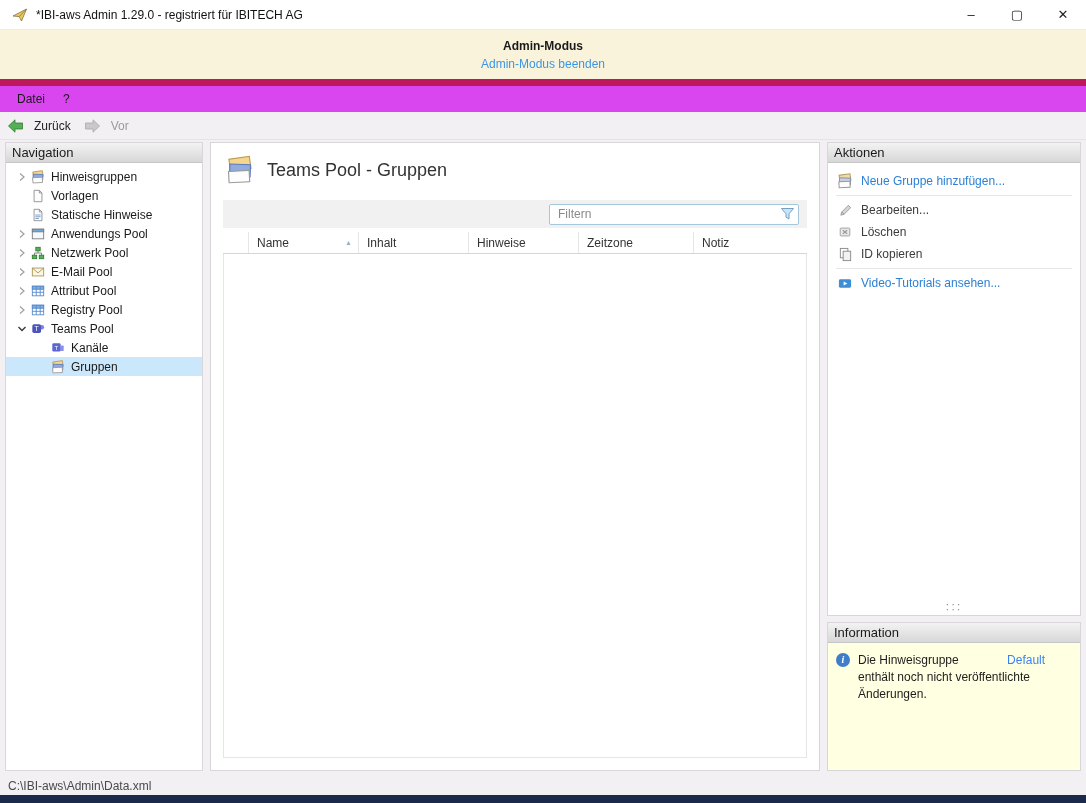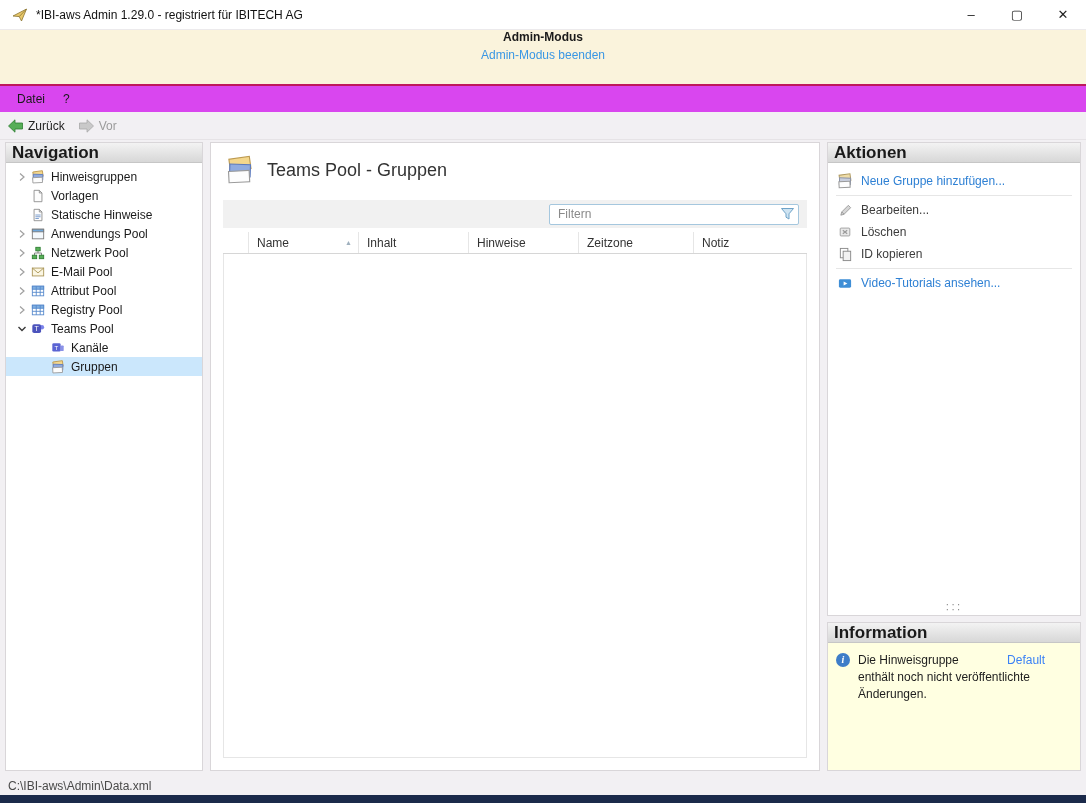--- a/index.html
+++ b/index.html
@@ -11,36 +11,36 @@
   }
 
   
   .titlebar { height:30px; background:#fff; display:flex; align-items:center; border-bottom:1px solid #ECEAEC; }
   .titlebar .app-ico { margin:0 8px 0 12px; display:flex; }
   .titlebar .title { font-size:12px; color:#111; }
   .win-controls { margin-left:auto; display:flex; height:100%; }
   .win-btn { width:46px; display:flex; align-items:center; justify-content:center; font-size:13px; color:#222; cursor:default; }
 
   
-  .banner { height:56px; background:#FAF3DC; border-bottom:2px solid #be185d;
-            display:flex; flex-direction:column; align-items:center; justify-content:flex-start; gap:4px; }
+  .banner { height:56px; background:#FAF3DC; border-bottom:7px solid #be185d;
+            display:flex; flex-direction:column; align-items:center; justify-content:center; gap:4px; }
   .banner .b-title { font-weight:bold; color:#1a1a1a; }
   .banner .b-link { color:#3A97E4; cursor:pointer; }
 
   
   .menubar { height:26px; display:flex; align-items:center; padding-left:8px; background:#d946ef; }
   .menu-item { padding:4px 9px; color:#1a1a1a; }
   .toolbar { height:28px; display:flex; align-items:center; gap:14px; padding-left:8px; background:#F2F0F3; border-bottom:1px solid #E6E3E6; }
-  .tb-btn { display:flex; gap:5px; color:#222; }
+  .tb-btn { display:flex; gap:11px; color:#222; }
   .tb-btn.disabled { color:#9B9B9B; }
 
   
   .content { height:637px; display:flex; gap:7px; padding:2px 5px 6px 5px; }
   .panel { background:#fff; border:1px solid #D9D6D9; }
-  .panel-header { height:20px; line-height:19px; padding-left:6px; font-size:17px; font-weight:bold; color:#1a1a1a;
+  .panel-header { height:20px; line-height:19px; padding-left:6px; font-size:13px; font-weight:normal; color:#1a1a1a;
                   background:linear-gradient(#F3F3F3,#D7D7D7); border-bottom:1px solid #C6C6C6; }
 
   
   .nav-panel { width:198px; display:flex; flex-direction:column; }
   .tree { padding-top:4px; flex:1; overflow:hidden; }
   .tree-row { height:19px; display:flex; align-items:center; padding-left:8px; cursor:default; }
   .tree-row.child { padding-left:28px; }
   .tree-row.selected { background:#CBE7FC; }
   .tw { width:16px; display:flex; align-items:center; justify-content:center; flex:none; }
   .tico { width:16px; height:15px; display:flex; align-items:center; justify-content:center; margin-right:5px; flex:none; }

